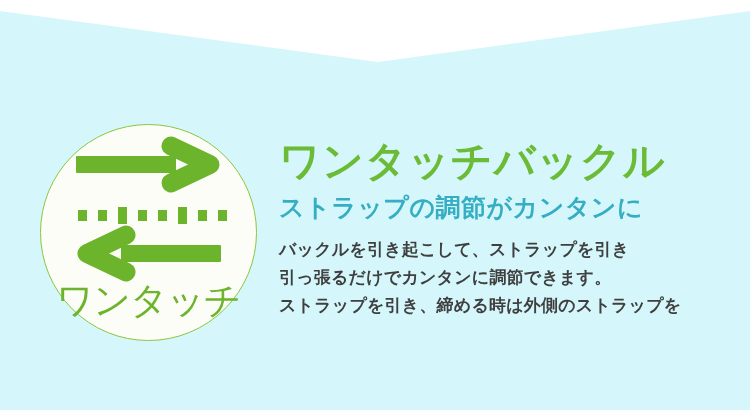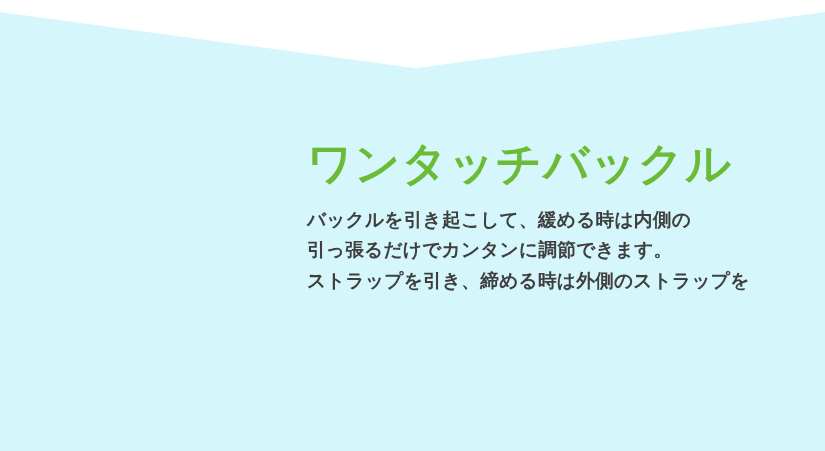--- a/index.html
+++ b/index.html
@@ -65,21 +65,21 @@
     letter-spacing: -1px;
     color: #6cb42c;
     font-weight: 400;
     white-space: nowrap;
   }
 
   
   #copy {
     position: absolute;
     left: 279px;
-    top: 124px;
+    top: 136px;
     width: 455px;
   }
   #headline {
     font-size: 41px;
     line-height: 50px;
     font-weight: bold;
     color: #6cbb36;
     letter-spacing: 1px;
     margin: 0;
     white-space: nowrap;
@@ -108,23 +108,53 @@
 </style>
 </head>
 <body>
 
 <div id="banner">
 
   <svg id="top-chevron" viewBox="0 0 750 70" preserveAspectRatio="none">
     <path d="M0,0 L750,0 L750,11 L378,62 L0,11 Z" fill="#ffffff"></path>
   </svg>
 
+  <div id="badge">
+    <div id="badge-circle"></div>
+
+    <svg id="badge-art" viewBox="0 0 217 217">
+
+      <g>
+        <rect x="36" y="32" width="100" height="17" rx="1" fill="#6cb42c"></rect>
+        <path d="M131,22 L170,40.5 L131,59" fill="none" stroke="#6cb42c" stroke-width="19" stroke-linecap="round" stroke-linejoin="round"></path>
+      </g>
+
+      <g fill="#6cb42c">
+        <rect x="38" y="86" width="9" height="11"></rect>
+        <rect x="58" y="86" width="9" height="11"></rect>
+        <rect x="78" y="83" width="9" height="17"></rect>
+        <rect x="98" y="86" width="9" height="11"></rect>
+        <rect x="118" y="86" width="9" height="11"></rect>
+        <rect x="138" y="83" width="9" height="17"></rect>
+        <rect x="158" y="86" width="9" height="11"></rect>
+        <rect x="178" y="86" width="9" height="11"></rect>
+      </g>
+
+      <g>
+        <rect x="81" y="121" width="100" height="17" rx="1" fill="#6cb42c"></rect>
+        <path d="M86,111 L47,129.5 L86,148" fill="none" stroke="#6cb42c" stroke-width="19" stroke-linecap="round" stroke-linejoin="round"></path>
+      </g>
+    </svg>
+
+    <div id="badge-label">ワンタッチ</div>
+  </div>
 
   <div id="copy">
     <h1 id="headline">ワンタッチバックル</h1>
+    <h2 id="subhead">ストラップの調節がカンタンに</h2>
     <p id="bodycopy">
-      <span class="line">バックルを引き起こして、緩める時は内側の</span>
+      <span class="line">バックルを引き起こして、ストラップを引き</span>
       <span class="line">引っ張るだけでカンタンに調節できます。</span>
       <span class="line">ストラップを引き、締める時は外側のストラップを</span>
     </p>
   </div>
 
 </div>
 
 </body></html>

